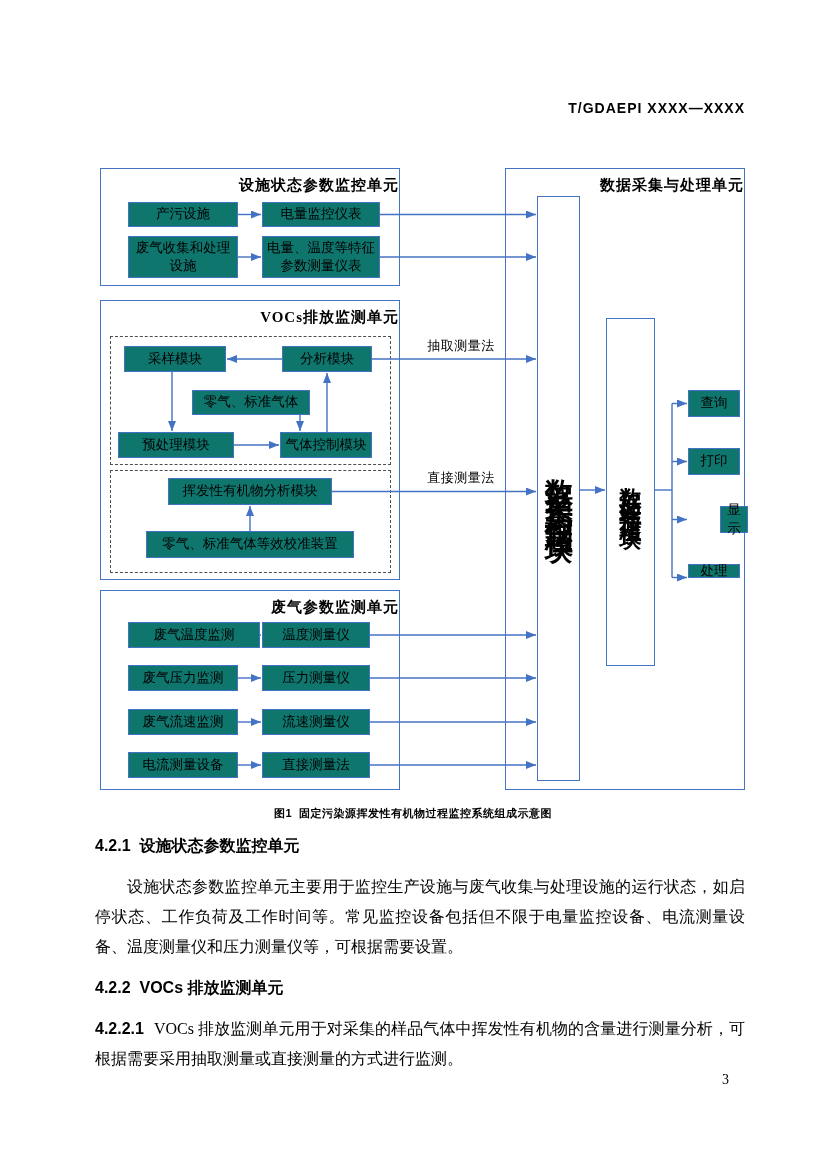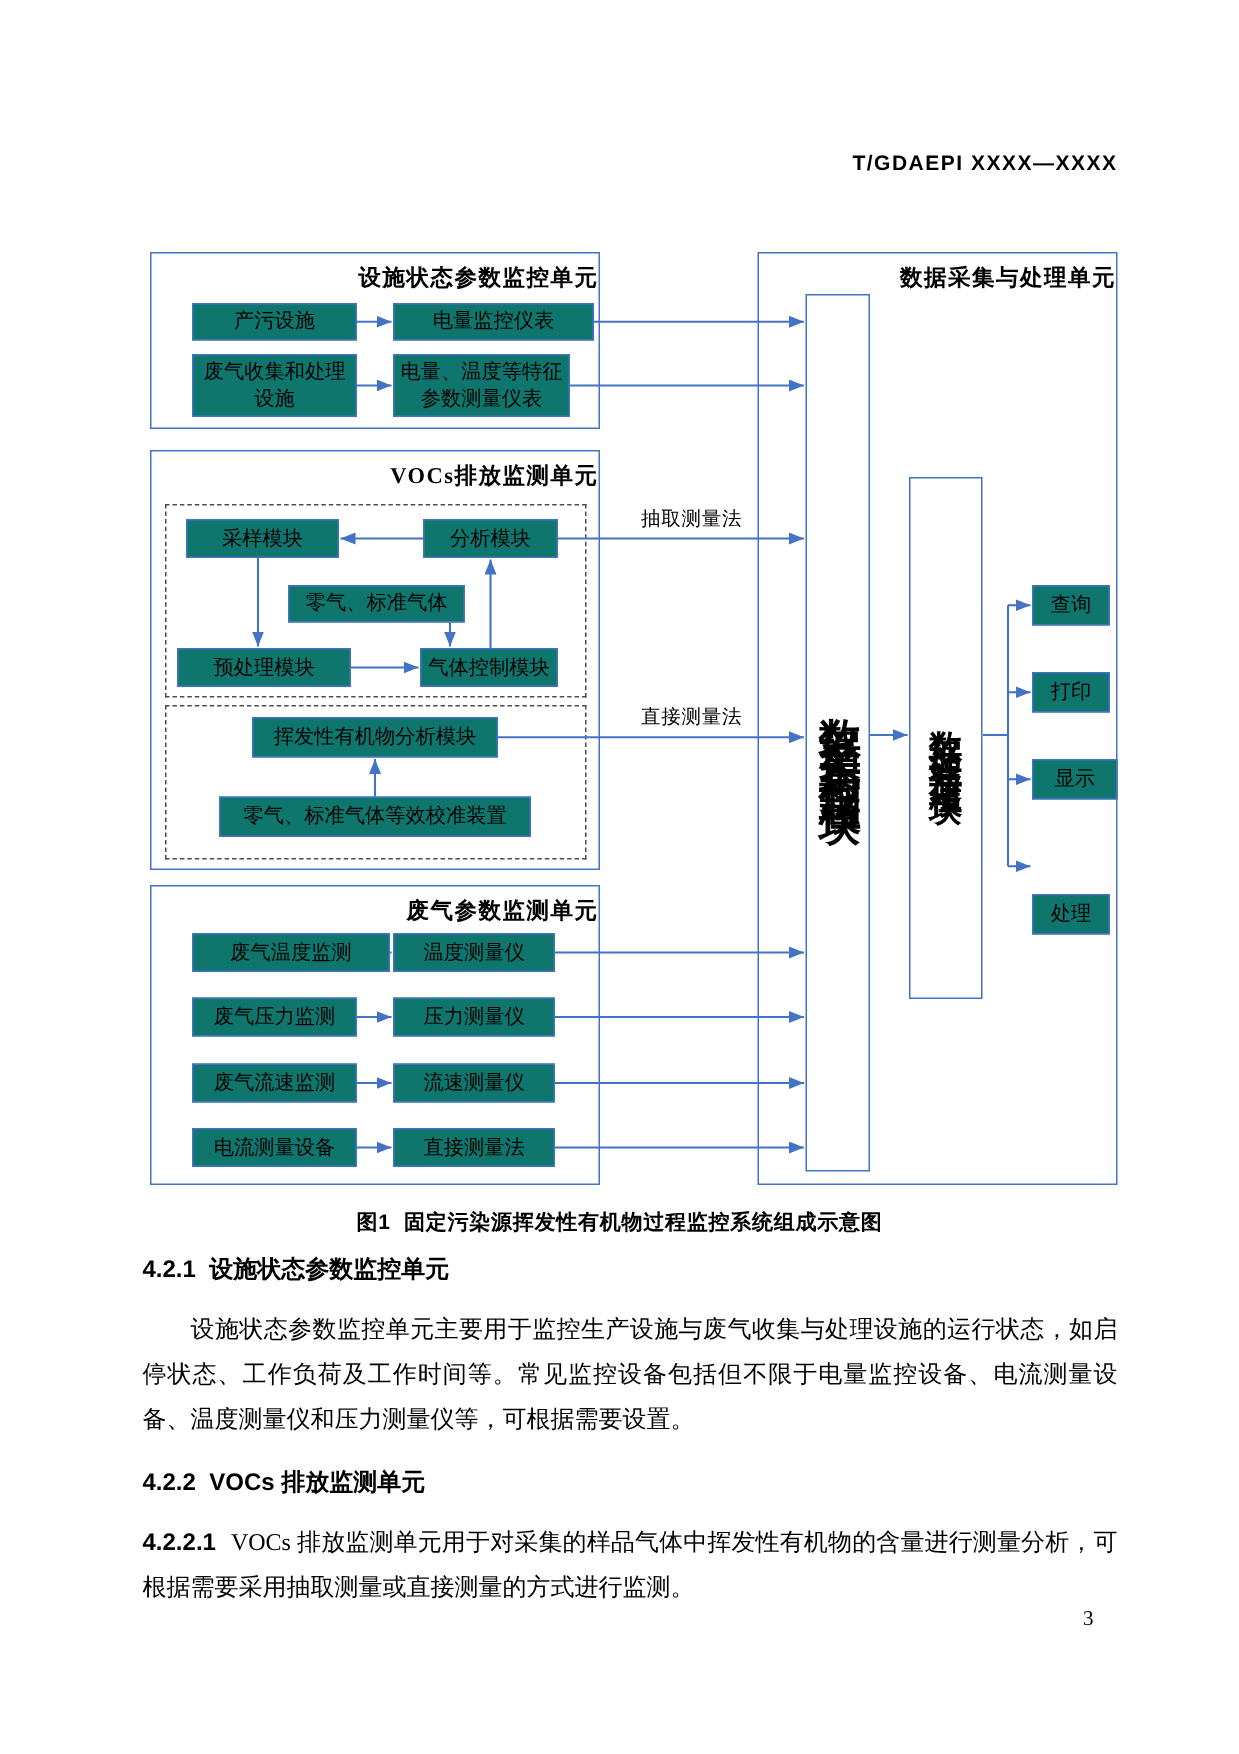--- a/index.html
+++ b/index.html
@@ -28,21 +28,21 @@
     position:absolute; border:1.5px solid #4472c4; background:#fff;
     display:flex; align-items:center; justify-content:center;
   }
   .vbox span { writing-mode:vertical-rl; text-orientation:upright; font-weight:600; }
   .vbox.big span { font-size:28px; letter-spacing:7px; }
   .vbox.mid span { font-size:22px; letter-spacing:5px; }
   .flow-label { position:absolute; font-size:13px; text-align:center; letter-spacing:0.5px; }
   .caption {
     position:absolute; left:0; right:0; top:806px; text-align:center;
     font-family:"Liberation Sans","DejaVu Sans",sans-serif; font-weight:bold;
-    font-size:14px; white-space:pre-wrap; letter-spacing:0.5px;
+    font-size:11px; white-space:pre-wrap; letter-spacing:0.5px;
   }
   .sections { position:absolute; left:95px; width:650px; top:836px; }
   .sec-heading {
     font-family:"Liberation Sans","DejaVu Sans",sans-serif; font-weight:bold;
     font-size:16px; margin:0 0 15px 0; white-space:pre-wrap;
   }
   .sec-para {
     font-size:16px; line-height:30px; text-align:justify; margin:0 0 16px 0;
   }
   .indent2 { text-indent:2em; }
@@ -112,21 +112,21 @@
       <line x1="655" y1="490" x2="672" y2="490"></line>
       <line x1="672" y1="403.5" x2="672" y2="577.5"></line>
       <line x1="672" y1="403.5" x2="687" y2="403.5" marker-end="url(#arr)"></line>
       <line x1="672" y1="461.5" x2="687" y2="461.5" marker-end="url(#arr)"></line>
       <line x1="672" y1="519.5" x2="687" y2="519.5" marker-end="url(#arr)"></line>
       <line x1="672" y1="577.5" x2="687" y2="577.5" marker-end="url(#arr)"></line>
     </g>
   </svg>
 
   <div class="dbox" style="left:128px;top:202px;width:110px;height:25px">产污设施</div>
-  <div class="dbox" style="left:262px;top:202px;width:134px;height:25px">电量监控仪表</div>
+  <div class="dbox" style="left:262px;top:202px;width:118px;height:25px">电量监控仪表</div>
   <div class="dbox" style="left:128px;top:236px;width:110px;height:42px">废气收集和处理设施</div>
   <div class="dbox" style="left:262px;top:236px;width:118px;height:42px">电量、温度等特征参数测量仪表</div>
 
   <div class="dbox" style="left:124px;top:346px;width:102px;height:26px">采样模块</div>
   <div class="dbox" style="left:282px;top:346px;width:90px;height:26px">分析模块</div>
   <div class="dbox" style="left:192px;top:390px;width:118px;height:25px">零气、标准气体</div>
   <div class="dbox" style="left:118px;top:432px;width:116px;height:26px">预处理模块</div>
   <div class="dbox" style="left:280px;top:432px;width:92px;height:26px">气体控制模块</div>
   <div class="dbox" style="left:168px;top:478px;width:164px;height:27px">挥发性有机物分析模块</div>
   <div class="dbox" style="left:146px;top:531px;width:208px;height:27px">零气、标准气体等效校准装置</div>
@@ -144,22 +144,22 @@
   <div class="dbox" style="left:262px;top:752px;width:108px;height:26px">直接测量法</div>
 
   <div class="vbox big" style="left:537px;top:196px;width:43px;height:585px">
     <span>数据采集与控制模块</span>
   </div>
   <div class="vbox mid" style="left:606px;top:318px;width:49px;height:348px">
     <span>数据处理与通信模块</span>
   </div>
   <div class="dbox" style="left:688px;top:390px;width:52px;height:27px">查询</div>
   <div class="dbox" style="left:688px;top:448px;width:52px;height:27px">打印</div>
-  <div class="dbox" style="left:688px;top:506px;width:57px;height:27px">显示</div>
-  <div class="dbox" style="left:688px;top:596px;width:52px;height:27px">处理</div>
+  <div class="dbox" style="left:720px;top:506px;width:28px;height:27px">显示</div>
+  <div class="dbox" style="left:688px;top:564px;width:52px;height:14px">处理</div>
 
   <div class="caption">图1  固定污染源挥发性有机物过程监控系统组成示意图</div>
 
   <div class="sections">
     <div class="sec-heading">4.2.1  设施状态参数监控单元</div>
     <div class="sec-para indent2">设施状态参数监控单元主要用于监控生产设施与废气收集与处理设施的运行状态，如启停状态、工作负荷及工作时间等。常见监控设备包括但不限于电量监控设备、电流测量设备、温度测量仪和压力测量仪等，可根据需要设置。</div>
     <div class="sec-heading">4.2.2  VOCs 排放监测单元</div>
     <div class="sec-para">
       <span class="clause-no">4.2.2.1</span><span>VOCs 排放监测单元用于对采集的样品气体中挥发性有机物的含量进行测量分析，可根据需要采用抽取测量或直接测量的方式进行监测。</span>
     </div>

